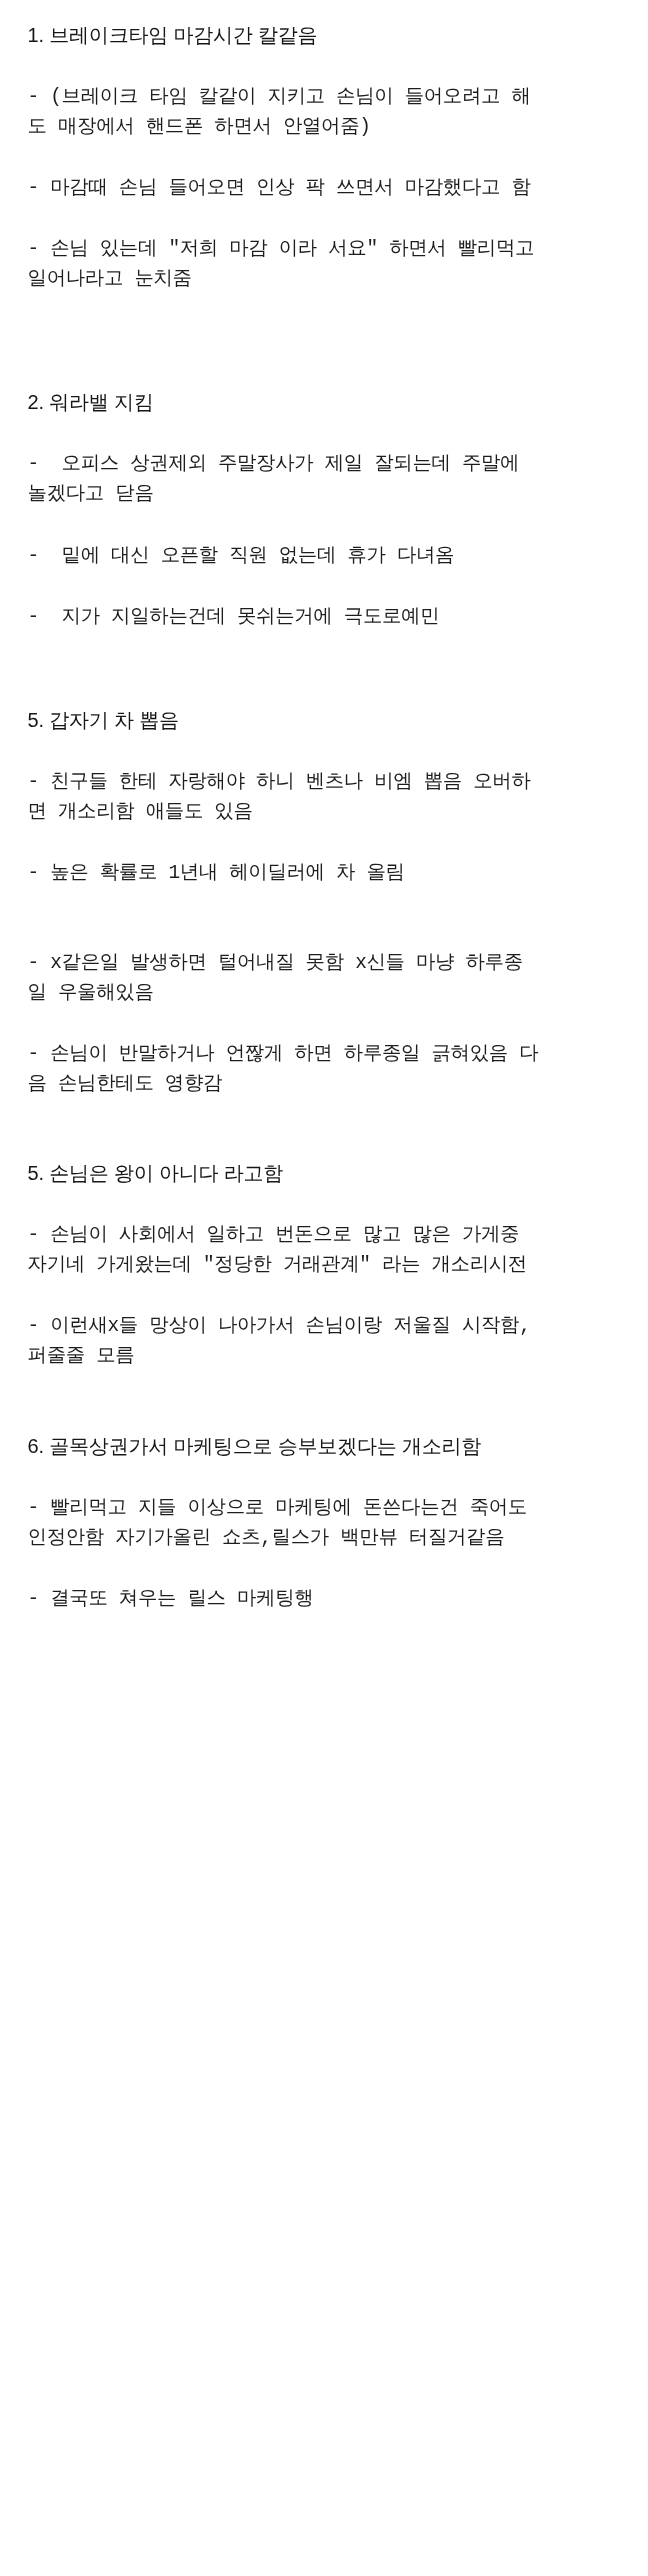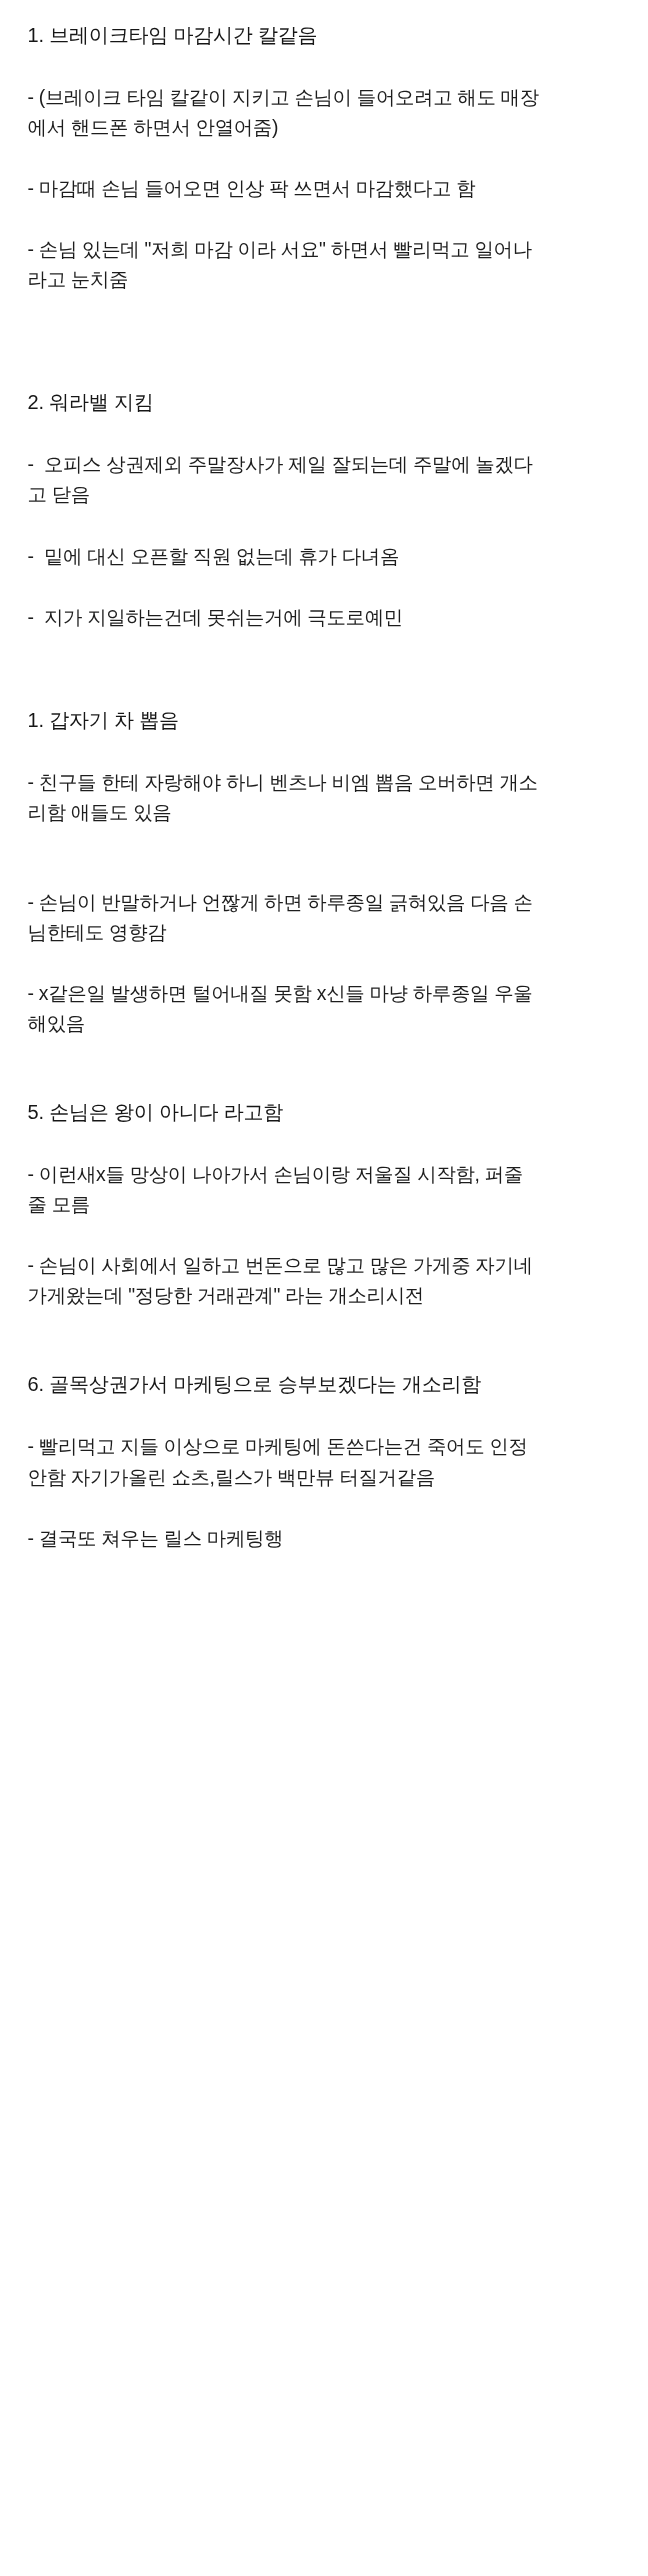--- a/index.html
+++ b/index.html
@@ -30,20 +30,21 @@
     margin: 0 0 32px 0;
     letter-spacing: -0.2px;
   }
   .para {
     font-size: 19.4px;
     line-height: 1.55;
     color: #1d1d1d;
     margin: 0 0 31px 0;
     letter-spacing: -0.3px;
     white-space: pre-wrap;
+    font-family: Liberation Mono, monospace;
   }
   .para:last-child {
     margin-bottom: 0;
   }
   .spacer-xl {
     height: 57px;
   }
   .spacer-l {
     height: 37px;
   }
@@ -68,37 +69,38 @@
   <div class="section">
     <div class="heading">2.  워라밸 지킴</div>
     <div class="para">-  오피스 상권제외 주말장사가 제일 잘되는데 주말에 놀겠다고 닫음</div>
     <div class="para">-  밑에 대신 오픈할 직원 없는데 휴가 다녀옴</div>
     <div class="para">-  지가 지일하는건데 못쉬는거에 극도로예민</div>
   </div>
 
   <div class="spacer-l"></div>
 
   <div class="section">
-    <div class="heading">1. 갑자기 차 뽑음</div>
+    <div class="heading">5. 갑자기 차 뽑음</div>
     <div class="para">- 친구들 한테 자랑해야 하니 벤츠나 비엠 뽑음 오버하면 개소리함 애들도 있음</div>
+    <div class="para">- 높은 확률로 1년내 헤이딜러에 차 올림</div>
   </div>
 
   <div class="spacer-m"></div>
 
   <div class="section">
+    <div class="para">- x같은일 발생하면 털어내질 못함 x신들 마냥 하루종일 우울해있음</div>
     <div class="para">- 손님이 반말하거나 언짢게 하면 하루종일 긁혀있음 다음 손님한테도 영향감</div>
-    <div class="para">- x같은일 발생하면 털어내질 못함 x신들 마냥 하루종일 우울해있음</div>
   </div>
 
   <div class="spacer-m"></div>
 
   <div class="section">
     <div class="heading">5. 손님은 왕이 아니다 라고함</div>
+    <div class="para">- 손님이 사회에서 일하고 번돈으로 많고 많은 가게중 자기네 가게왔는데 "정당한 거래관계" 라는 개소리시전</div>
     <div class="para">- 이런새x들 망상이 나아가서 손님이랑 저울질 시작함, 퍼줄줄 모름</div>
-    <div class="para">- 손님이 사회에서 일하고 번돈으로 많고 많은 가게중 자기네 가게왔는데 "정당한 거래관계" 라는 개소리시전</div>
   </div>
 
   <div class="spacer-m"></div>
 
   <div class="section">
     <div class="heading">6. 골목상권가서 마케팅으로 승부보겠다는 개소리함</div>
     <div class="para">- 빨리먹고 지들 이상으로 마케팅에 돈쓴다는건 죽어도 인정안함 자기가올린 쇼츠,릴스가 백만뷰 터질거같음</div>
     <div class="para">- 결국또 쳐우는 릴스 마케팅행</div>
   </div>
 

